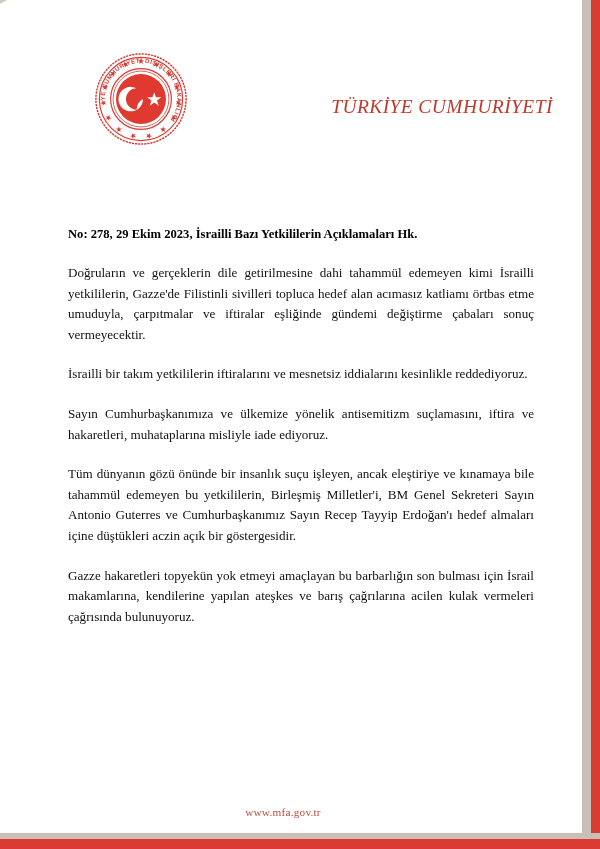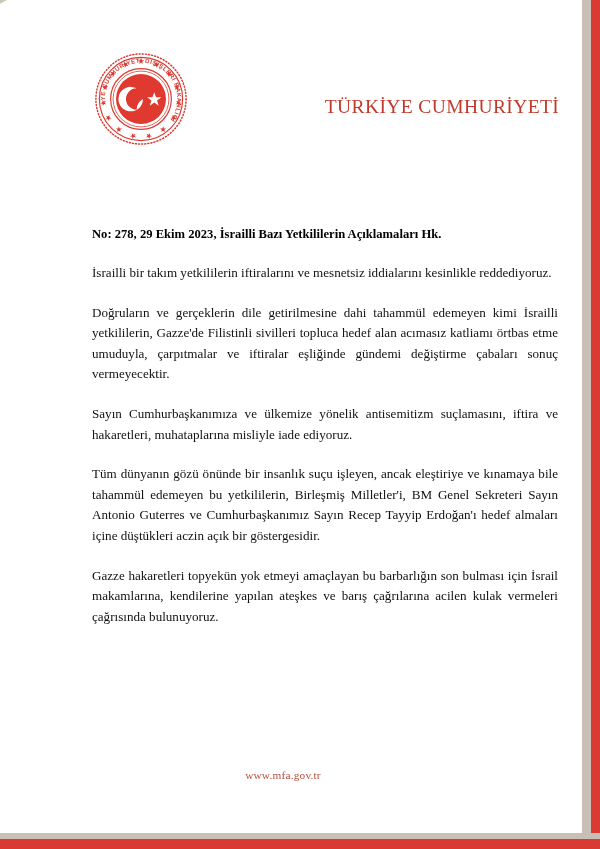--- a/index.html
+++ b/index.html
@@ -100,30 +100,29 @@
     top: 94px;
     width: 248px;
     text-align: center;
     color: #c0392b;
     font-family: "Liberation Serif", "DejaVu Serif", serif;
     font-size: 19.5px;
     line-height: 25px;
     letter-spacing: 0.4px;
     white-space: nowrap;
   }
-  .masthead .line1 { display: block; }
+  .masthead .line1 { display: block; font-style: italic; }
   .masthead .line2 { display: block; }
 
   
   .content {
     position: absolute;
     left: 68px;
     top: 226px;
     width: 466px;
-    margin-left: 24px;
   }
   .doc-title {
     font-size: 12.6px;
     font-weight: bold;
     color: #000000;
     line-height: 17px;
     margin: 0 0 20px 0;
     text-align: left;
   }
   .para {
@@ -133,21 +132,21 @@
     text-align: justify;
     text-justify: inter-word;
     margin: 0 0 19px 0;
   }
   .para:last-child { margin-bottom: 0; }
 
   
   .footer-url {
     position: absolute;
     left: 0;
-    top: 769px;
+    top: 806px;
     width: 566px;
     text-align: center;
     color: #b84c3c;
     font-size: 11.3px;
     font-family: "Liberation Serif", "DejaVu Serif", serif;
     letter-spacing: 0.2px;
   }
 </style>
 </head>
 <body>
@@ -240,22 +239,22 @@
     </svg>
   </div>
 
   <div class="masthead">
     <span class="line1">TÜRKİYE CUMHURİYETİ</span>
   </div>
 
   <div class="content">
     <p class="doc-title">No: 278, 29 Ekim 2023, İsrailli Bazı Yetkililerin Açıklamaları Hk.</p>
 
+    <p class="para">Doğruların ve gerçeklerin dile getirilmesine dahi tahammül edemeyen kimi İsrailli yetkililerin, Gazze'de Filistinli sivilleri topluca hedef alan acımasız katliamı örtbas etme umuduyla, çarpıtmalar ve iftiralar eşliğinde gündemi değiştirme çabaları sonuç vermeyecektir.</p>
     <p class="para">İsrailli bir takım yetkililerin iftiralarını ve mesnetsiz iddialarını kesinlikle reddediyoruz.</p>
-    <p class="para">Doğruların ve gerçeklerin dile getirilmesine dahi tahammül edemeyen kimi İsrailli yetkililerin, Gazze'de Filistinli sivilleri topluca hedef alan acımasız katliamı örtbas etme umuduyla, çarpıtmalar ve iftiralar eşliğinde gündemi değiştirme çabaları sonuç vermeyecektir.</p>
     <p class="para">Sayın Cumhurbaşkanımıza ve ülkemize yönelik antisemitizm suçlamasını, iftira ve hakaretleri, muhataplarına misliyle iade ediyoruz.</p>
     <p class="para">Tüm dünyanın gözü önünde bir insanlık suçu işleyen, ancak eleştiriye ve kınamaya bile tahammül edemeyen bu yetkililerin, Birleşmiş Milletler'i, BM Genel Sekreteri Sayın Antonio Guterres ve Cumhurbaşkanımız Sayın Recep Tayyip Erdoğan'ı hedef almaları içine düştükleri aczin açık bir göstergesidir.</p>
     <p class="para">Gazze hakaretleri topyekün yok etmeyi amaçlayan bu barbarlığın son bulması için İsrail makamlarına, kendilerine yapılan ateşkes ve barış çağrılarına acilen kulak vermeleri çağrısında bulunuyoruz.</p>
   </div>
 
   <div class="footer-url">www.mfa.gov.tr</div>
 
 </div>
 
 </body></html>

